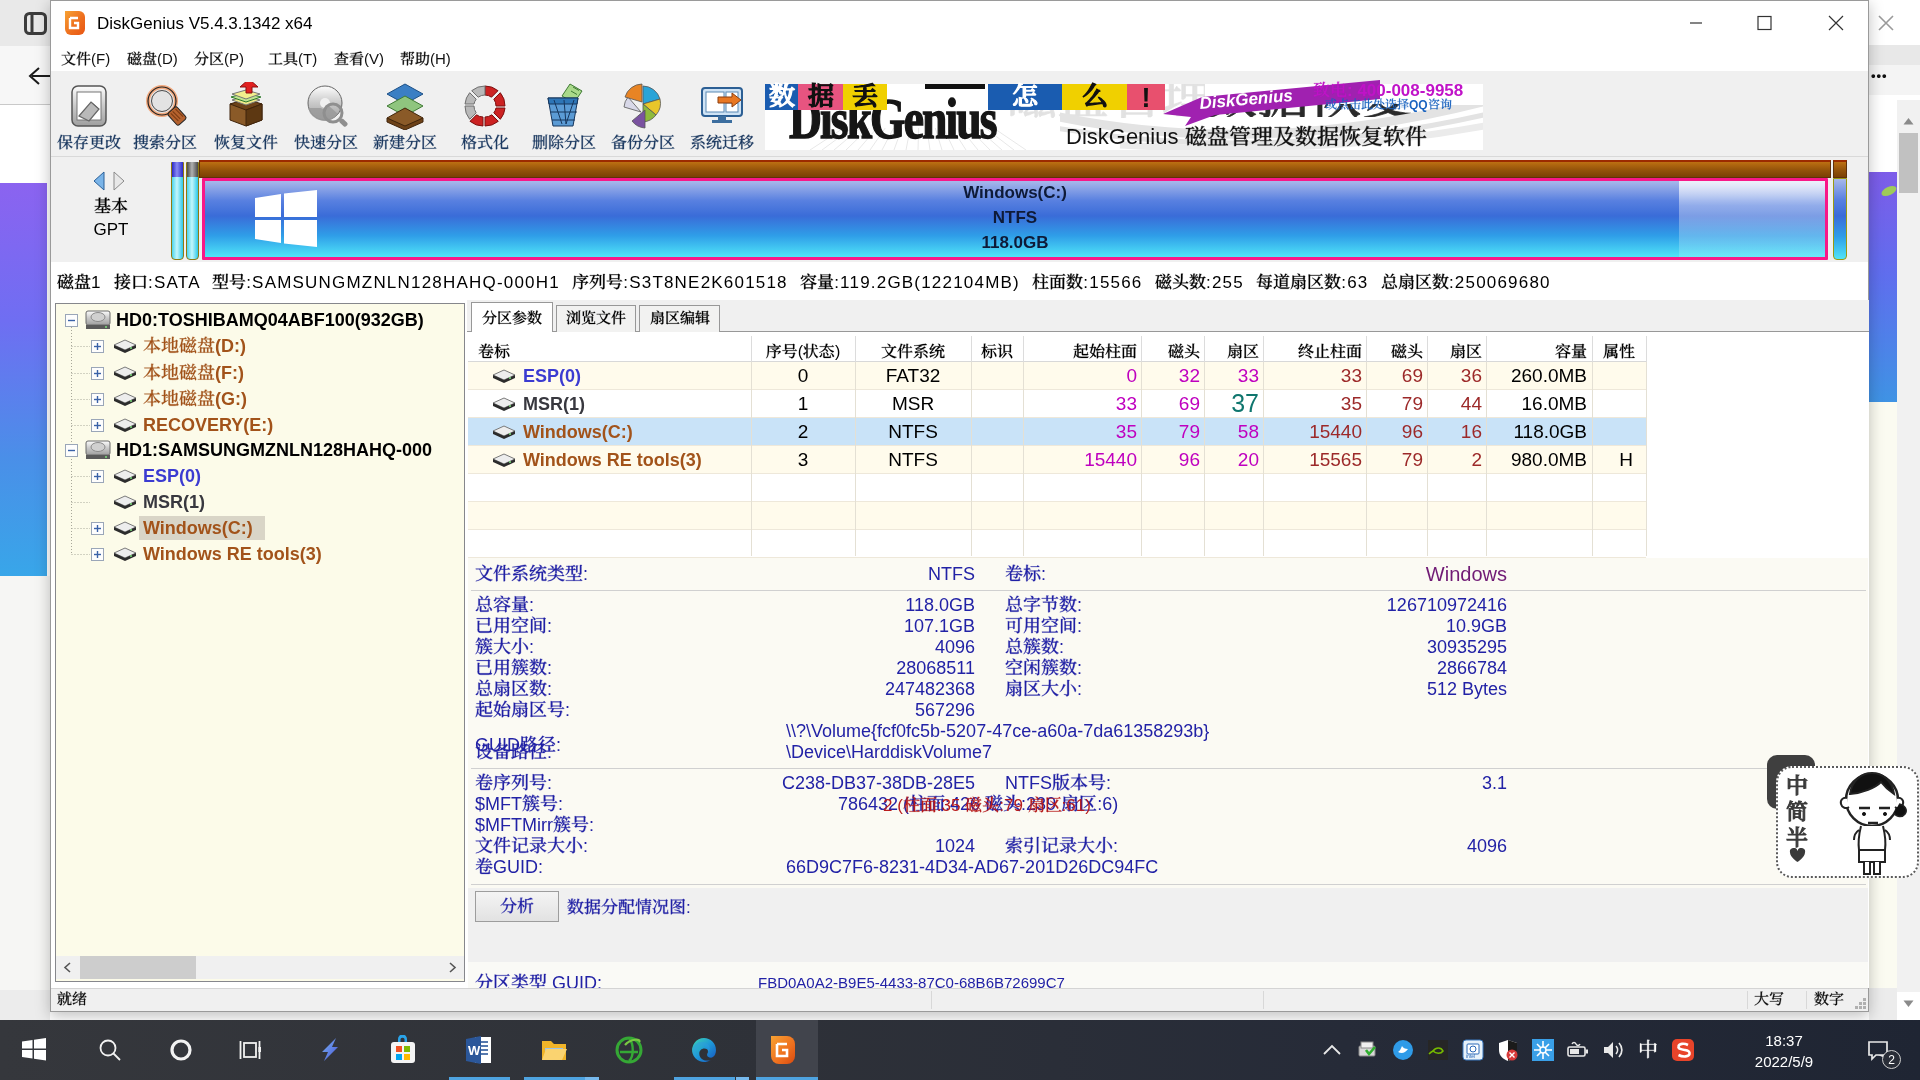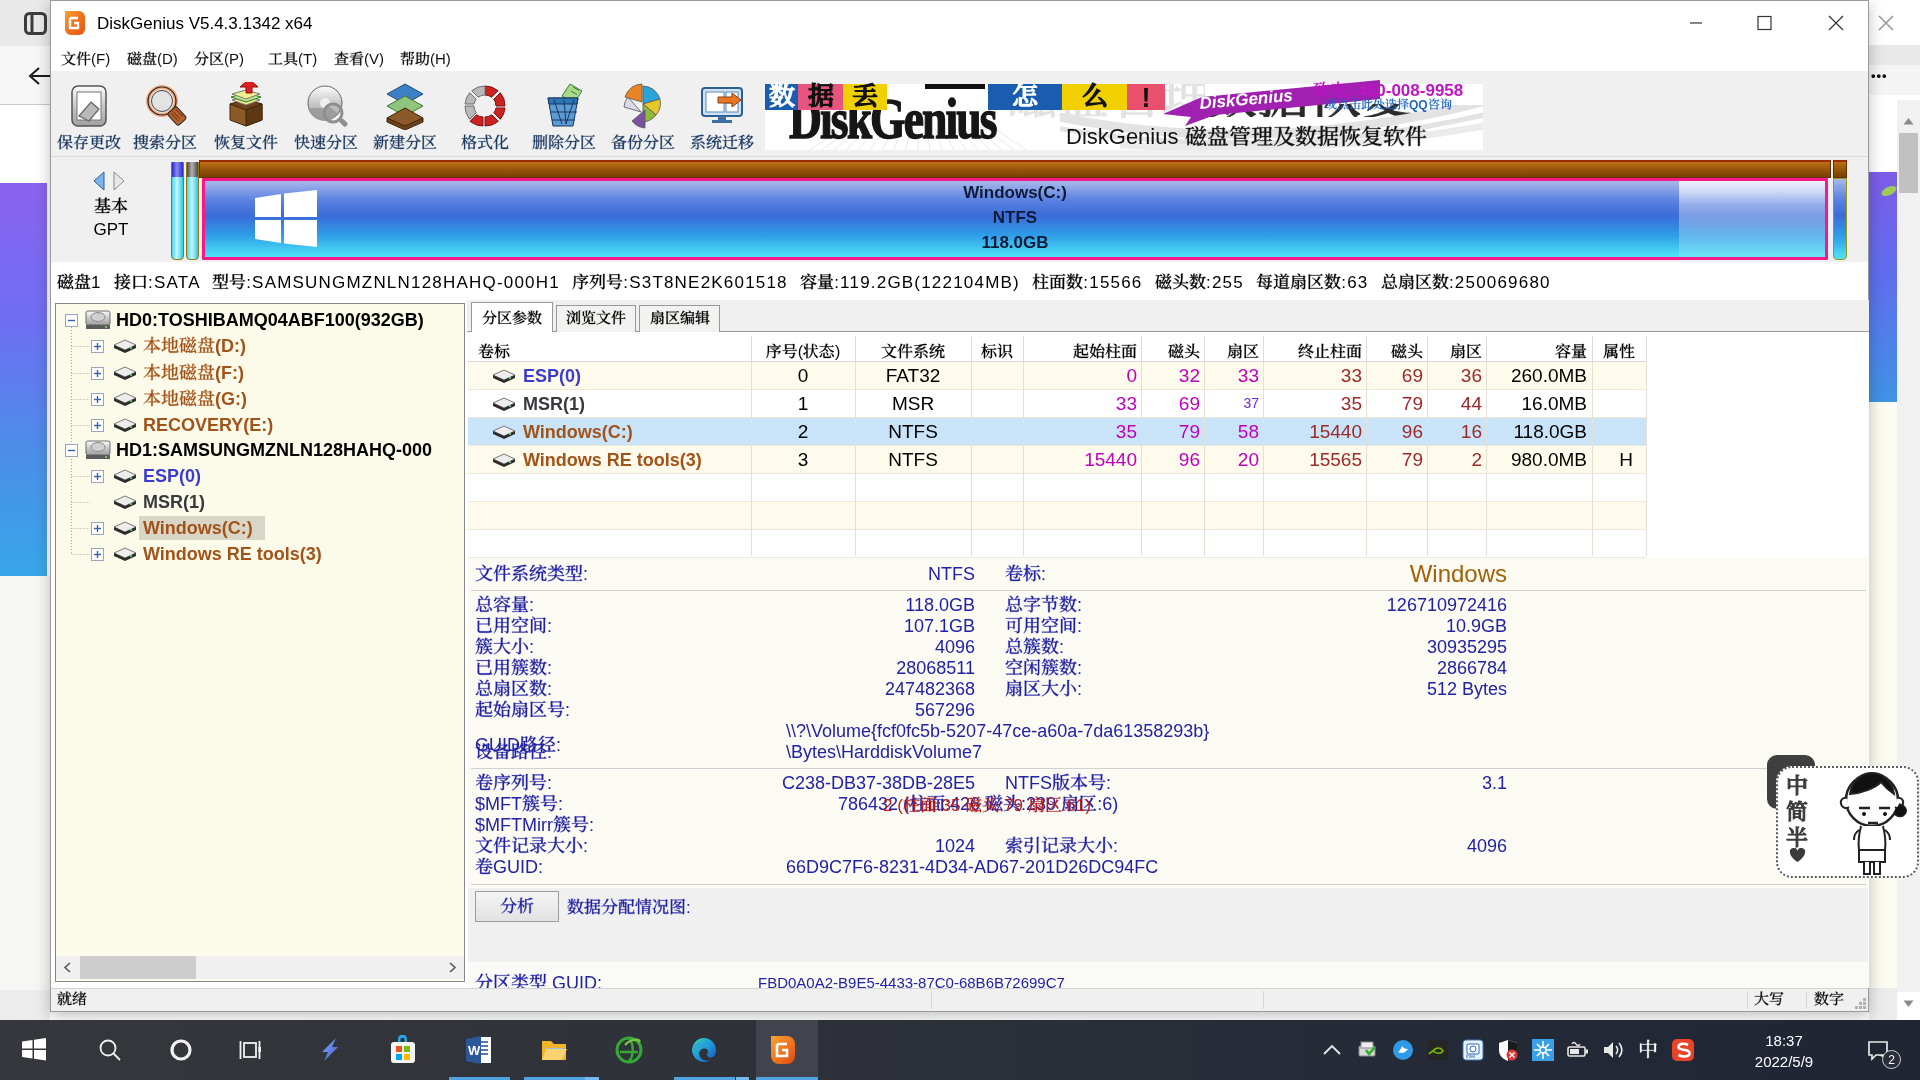--- a/index.html
+++ b/index.html
@@ -665,21 +665,21 @@
     <svg style="position:absolute;left:492px;top:397px" width="24" height="14" viewBox="0 0 24 14">
       <path d="M1 6l11-5 11 5-11 5z" fill="#ededed" stroke="#7a7a7a"></path>
       <path d="M1 6v3l11 5 11-5V6l-11 5z" fill="#2c2c2c"></path>
       <circle cx="18" cy="9" r="1" fill="#7ee07e"></circle>
     </svg>
     <div style="left:523px;top:394px;font-size:18px;line-height:20px;color:#38383f;font-weight:bold;">MSR(1)</div>
     <div style="left:803px;top:393px;font-size:19px;line-height:21px;color:#000;transform:translateX(-50%);">1</div>
     <div style="left:913px;top:393px;font-size:19px;line-height:21px;color:#000;transform:translateX(-50%);">MSR</div>
     <div style="left:0px;top:393px;font-size:19px;line-height:21px;color:#bf00bf;left:auto;right:783px;text-align:right;">33</div>
     <div style="left:0px;top:393px;font-size:19px;line-height:21px;color:#bf00bf;left:auto;right:720px;text-align:right;">69</div>
-    <div style="left:0px;top:393px;font-size:14px;line-height:21px;color:#6d28d9;left:auto;right:661px;text-align:right;">37</div>
+    <div style="left:0px;top:393px;font-size:25px;line-height:21px;color:#0f766e;left:auto;right:661px;text-align:right;">37</div>
     <div style="left:0px;top:393px;font-size:19px;line-height:21px;color:#9c2929;left:auto;right:558px;text-align:right;">35</div>
     <div style="left:0px;top:393px;font-size:19px;line-height:21px;color:#9c2929;left:auto;right:497px;text-align:right;">79</div>
     <div style="left:0px;top:393px;font-size:19px;line-height:21px;color:#9c2929;left:auto;right:438px;text-align:right;">44</div>
     <div style="left:0px;top:393px;font-size:19px;line-height:21px;color:#000;left:auto;right:333px;text-align:right;">16.0MB</div>
     <svg style="position:absolute;left:492px;top:425px" width="24" height="14" viewBox="0 0 24 14">
       <path d="M1 6l11-5 11 5-11 5z" fill="#ededed" stroke="#7a7a7a"></path>
       <path d="M1 6v3l11 5 11-5V6l-11 5z" fill="#2c2c2c"></path>
       <circle cx="18" cy="9" r="1" fill="#7ee07e"></circle>
     </svg>
     <div style="left:523px;top:422px;font-size:18px;line-height:20px;color:#a2531a;font-weight:bold;">Windows(C:)</div>
@@ -720,21 +720,21 @@
         <use href="#g7cfb" x="200"></use>
         <use href="#g7edf" x="300"></use>
         <use href="#g7c7b" x="400"></use>
         <use href="#g578b" x="500"></use>
       </svg>:</div>
     <div style="left:0px;top:564px;font-size:18px;line-height:20px;color:#2222a6;left:auto;right:945px;text-align:right;">NTFS</div>
     <div style="left:1005px;top:564px;font-size:18px;line-height:20px;color:#2222a6;"><svg class="cj" style="width:2em" viewBox="0 -88 200 100">
         <use href="#g5377" x="0"></use>
         <use href="#g6807" x="100"></use>
       </svg>:</div>
-    <div style="left:0px;top:564px;font-size:24px;line-height:20px;color:#a16207;left:auto;right:413px;text-align:center;">Windows</div>
+    <div style="left:0px;top:564px;font-size:20px;line-height:20px;color:#701a75;left:auto;right:413px;text-align:center;">Windows</div>
     <div style="left:475px;top:595px;font-size:18px;line-height:20px;color:#2222a6;"><svg class="cj" style="width:3em" viewBox="0 -88 300 100">
         <use href="#g603b" x="0"></use>
         <use href="#g5bb9" x="100"></use>
         <use href="#g91cf" x="200"></use>
       </svg>:</div>
     <div style="left:0px;top:595px;font-size:18px;line-height:20px;color:#2222a6;left:auto;right:945px;text-align:right;">118.0GB</div>
     <div style="left:1005px;top:595px;font-size:18px;line-height:20px;color:#2222a6;"><svg class="cj" style="width:4em" viewBox="0 -88 400 100">
         <use href="#g603b" x="0"></use>
         <use href="#g5b57" x="100"></use>
         <use href="#g8282" x="200"></use>
@@ -807,21 +807,21 @@
         <use href="#g8def" x="0"></use>
         <use href="#g5f84" x="100"></use>
       </svg>:</div>
     <div style="left:786px;top:721px;font-size:18px;line-height:20px;color:#2222a6;">\\?\Volume{fcf0fc5b-5207-47ce-a60a-7da61358293b}</div>
     <div style="left:475px;top:742px;font-size:18px;line-height:20px;color:#2222a6;"><svg class="cj" style="width:4em" viewBox="0 -88 400 100">
         <use href="#g8bbe" x="0"></use>
         <use href="#g5907" x="100"></use>
         <use href="#g8def" x="200"></use>
         <use href="#g5f84" x="300"></use>
       </svg>:</div>
-    <div style="left:786px;top:742px;font-size:18px;line-height:20px;color:#2222a6;">\Bytes\HarddiskVolume7</div>
+    <div style="left:786px;top:742px;font-size:18px;line-height:20px;color:#2222a6;">\Device\HarddiskVolume7</div>
     <div style="left:475px;top:773px;font-size:18px;line-height:20px;color:#2222a6;"><svg class="cj" style="width:4em" viewBox="0 -88 400 100">
         <use href="#g5377" x="0"></use>
         <use href="#g5e8f" x="100"></use>
         <use href="#g5217" x="200"></use>
         <use href="#g53f7" x="300"></use>
       </svg>:</div>
     <div style="left:0px;top:773px;font-size:18px;line-height:20px;color:#2222a6;left:auto;right:945px;text-align:right;">C238-DB37-38DB-28E5</div>
     <div style="left:1005px;top:773px;font-size:18px;line-height:20px;color:#2222a6;">NTFS<svg class="cj" style="width:3em" viewBox="0 -88 300 100">
         <use href="#g7248" x="0"></use>
         <use href="#g672c" x="100"></use>

